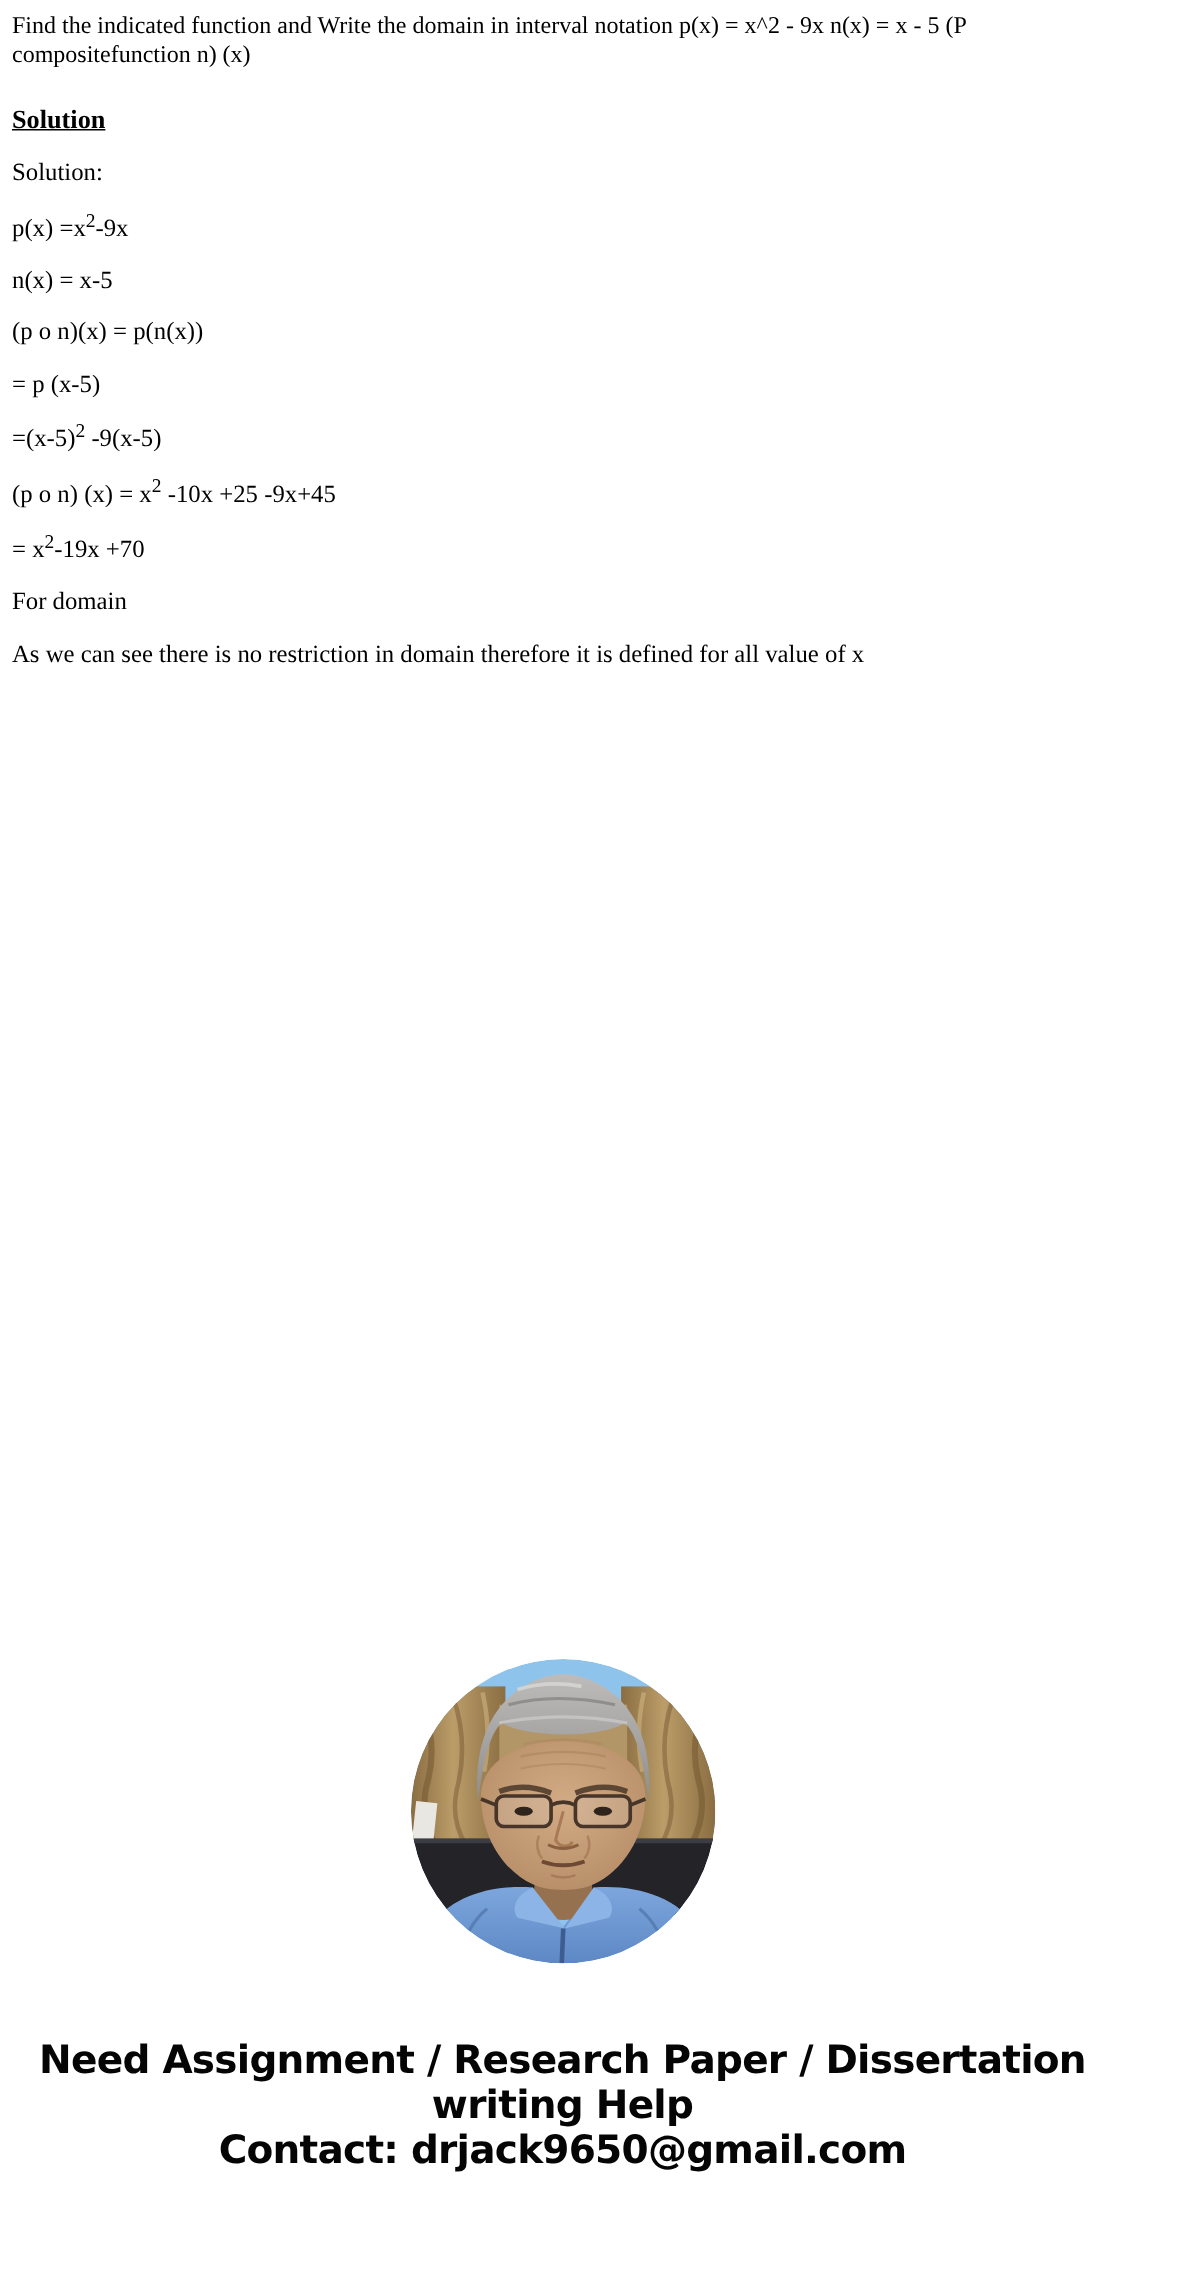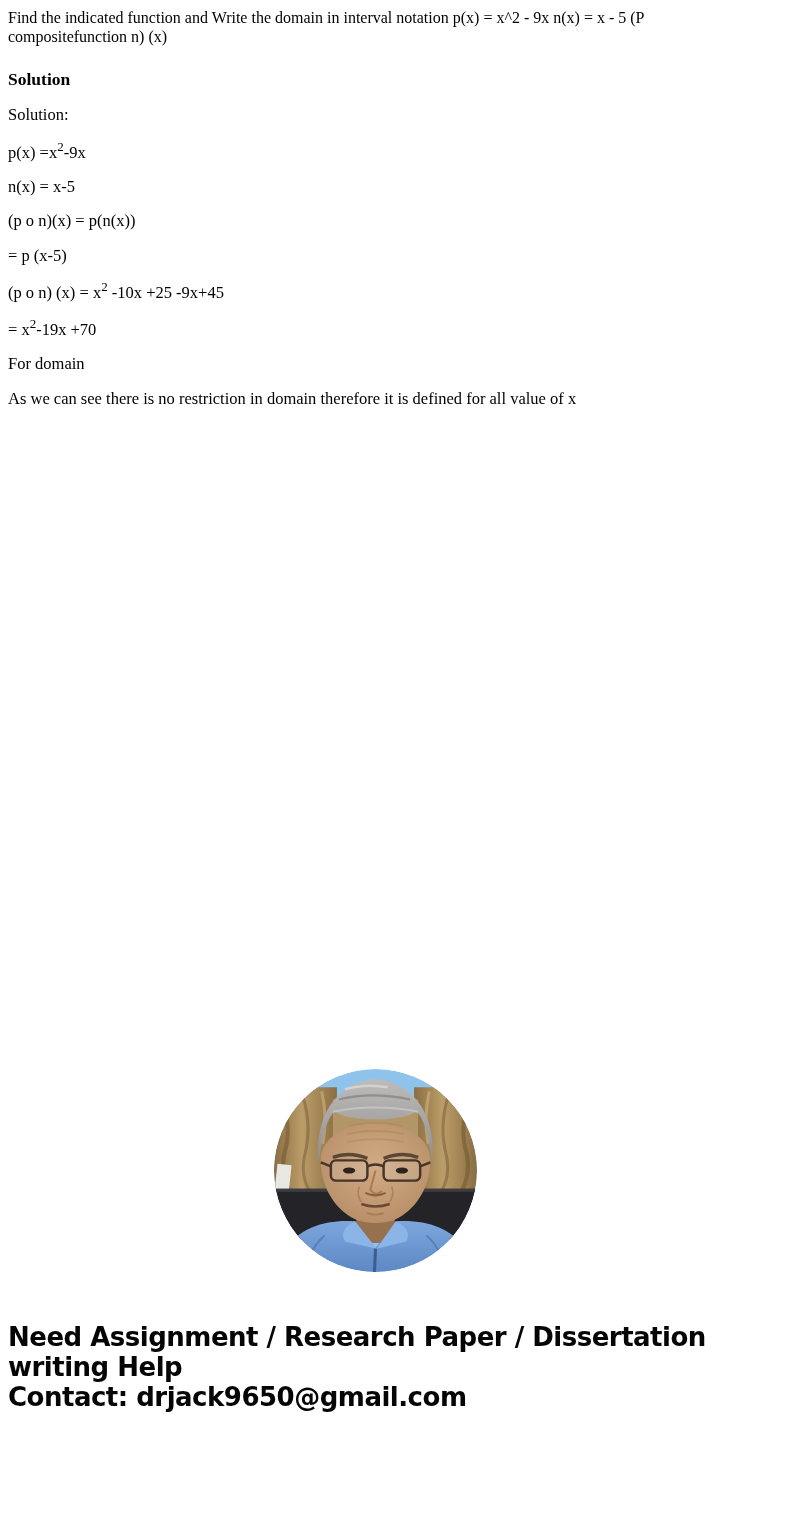--- a/index.html
+++ b/index.html
@@ -22,20 +22,21 @@
   .question {
     margin: 0;
     font-size: 16px;
     line-height: 1.2;
   }
   .solution-heading {
     font-size: 17.5px;
     font-weight: bold;
     margin: 23px 0 0 0;
     line-height: 1.2;
+    text-decoration: underline;
   }
   .lines p {
     font-size: 16.5px;
     line-height: 1.18;
     margin: 15px 0 0 0;
   }
   .lines p:first-child {
   }
   .lines sup {
     font-size: 13px;
@@ -44,20 +45,21 @@
   .avatar {
     width: 203px;
     height: 203px;
     margin: 661px auto 0 auto;
     border-radius: 50%;
     overflow: hidden;
   }
   .avatar svg { display: block; width: 203px; height: 203px; }
   .footer {
     margin-top: 50px;
+    text-align: center;
     font-family: "DejaVu Sans", "Liberation Sans", sans-serif;
     font-weight: bold;
     font-size: 26px;
     line-height: 30px;
     letter-spacing: -0.5px;
     color: #050505;
   }
 </style>
 </head>
 <body>
@@ -67,20 +69,21 @@
   <p class="question">Find the indicated function and Write the domain in interval notation p(x) = x^2 - 9x n(x) = x - 5 (P compositefunction n) (x)</p>
 
   <h2 class="solution-heading">Solution</h2>
 
   <div class="lines">
     <p><span>Solution:</span></p>
     <p><span>p(x) =x</span><sup>2</sup><span>-9x</span></p>
     <p><span>n(x) = x-5</span></p>
     <p><span>(p o n)(x) = p(n(x))</span></p>
     <p><span>= p (x-5)</span></p>
+    <p><span>=(x-5)</span><sup>2</sup><span> -9(x-5)</span></p>
     <p><span>(p o n) (x) = x</span><sup>2</sup><span> -10x +25 -9x+45</span></p>
     <p><span>= x</span><sup>2</sup><span>-19x +70</span></p>
     <p><span>For domain</span></p>
     <p><span>As we can see there is no restriction in domain therefore it is defined for all value of x</span></p>
   </div>
 
   <div class="avatar">
     <svg viewBox="0 0 200 200" xmlns="http://www.w3.org/2000/svg">
       <defs>
         <clipPath id="circ">

